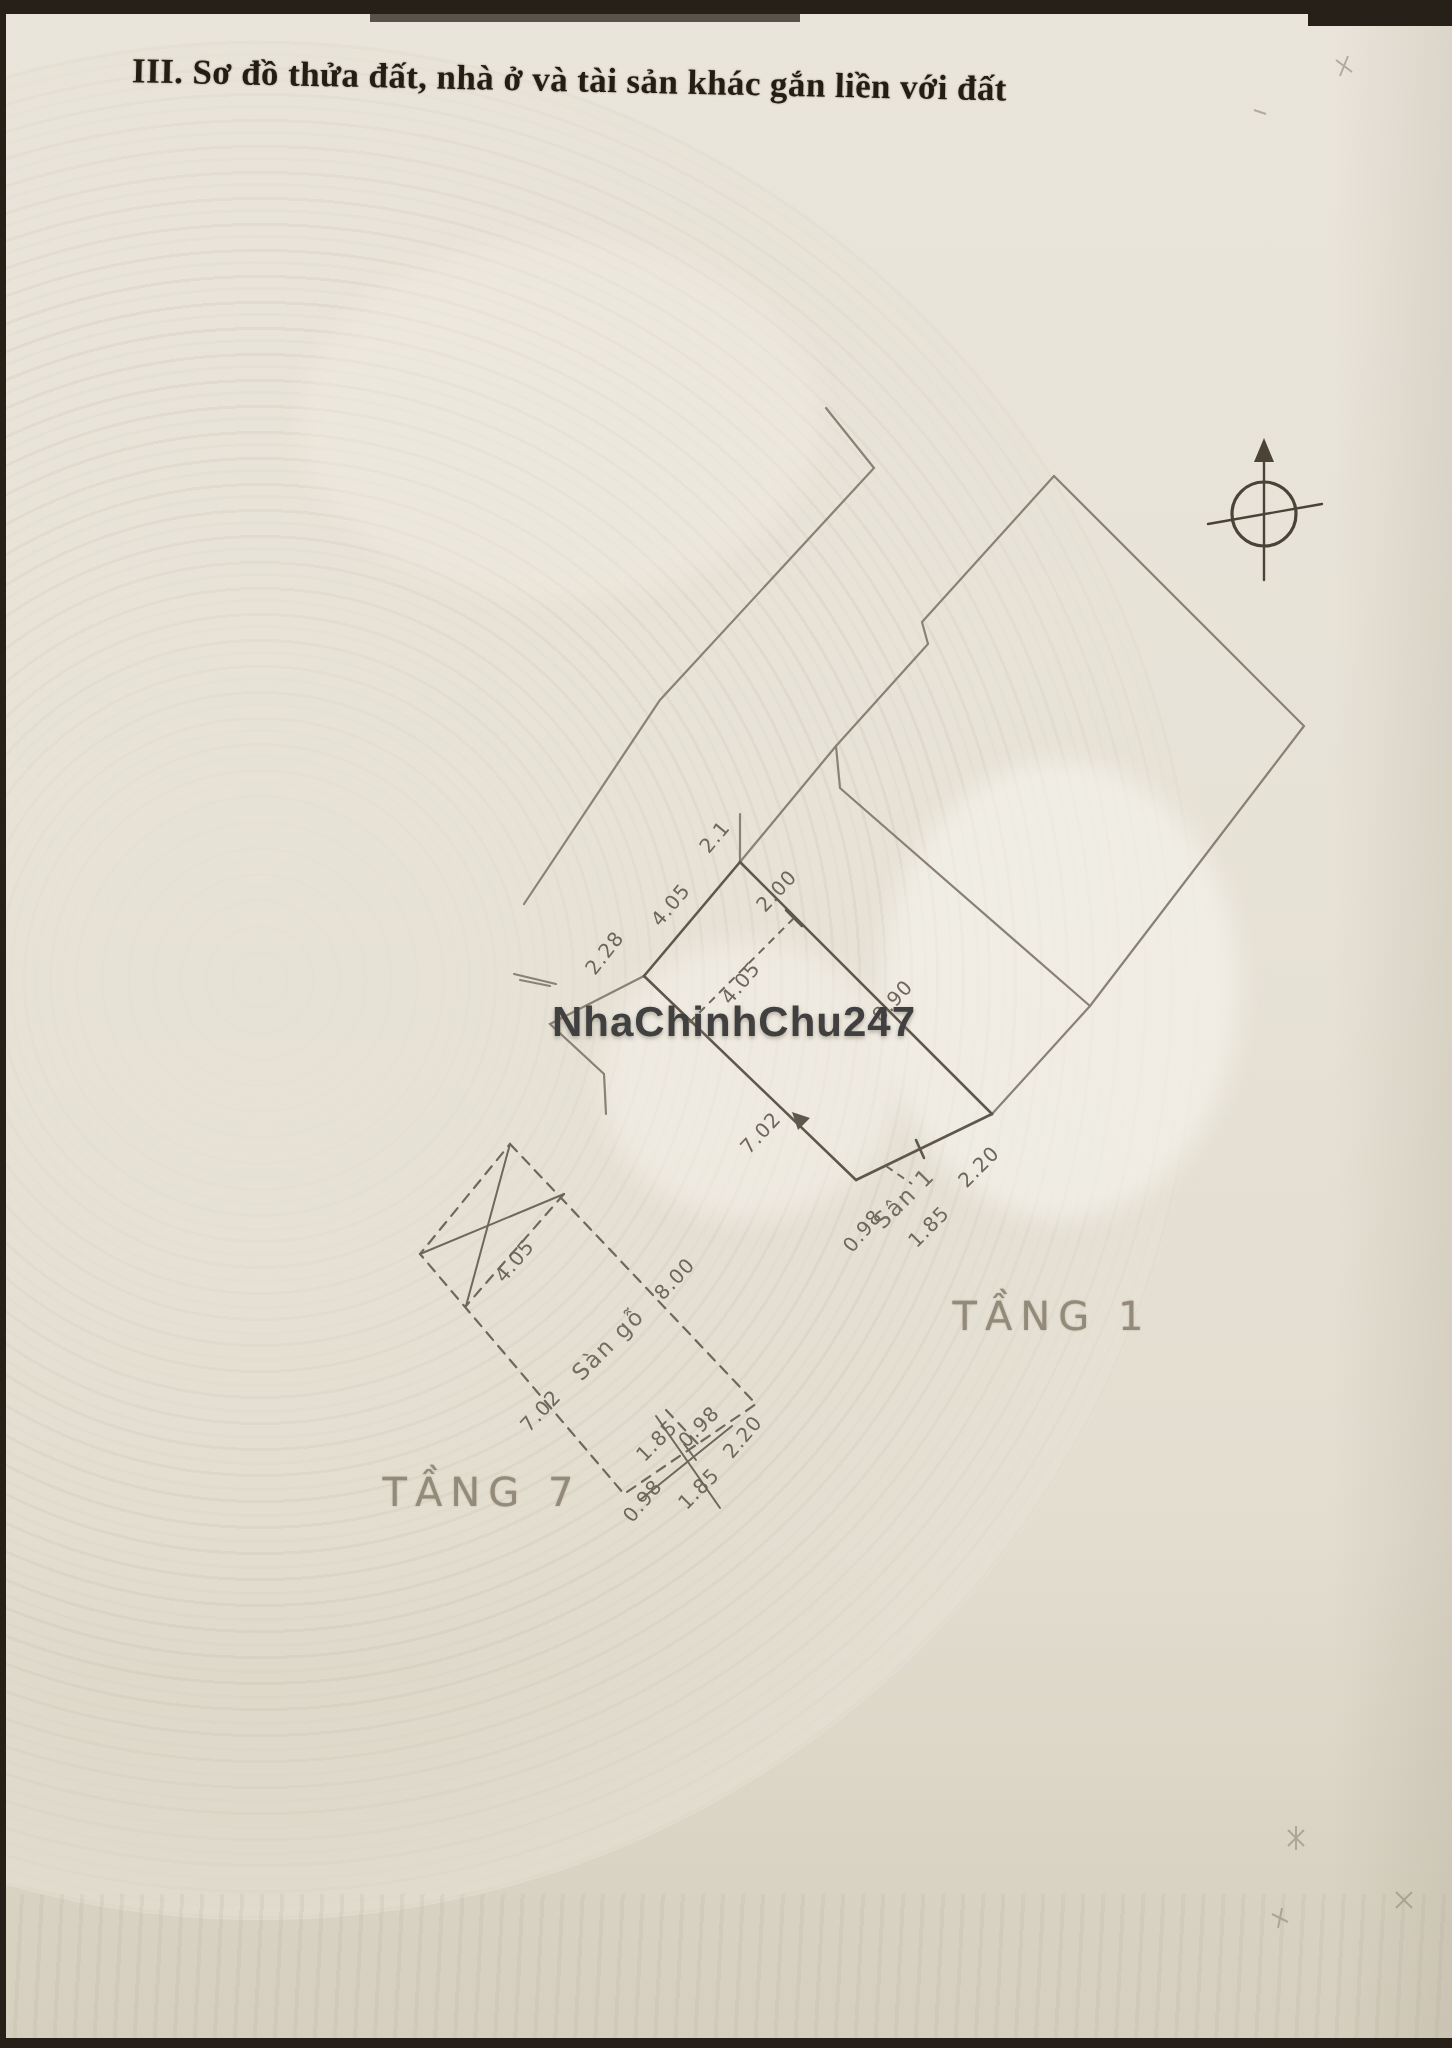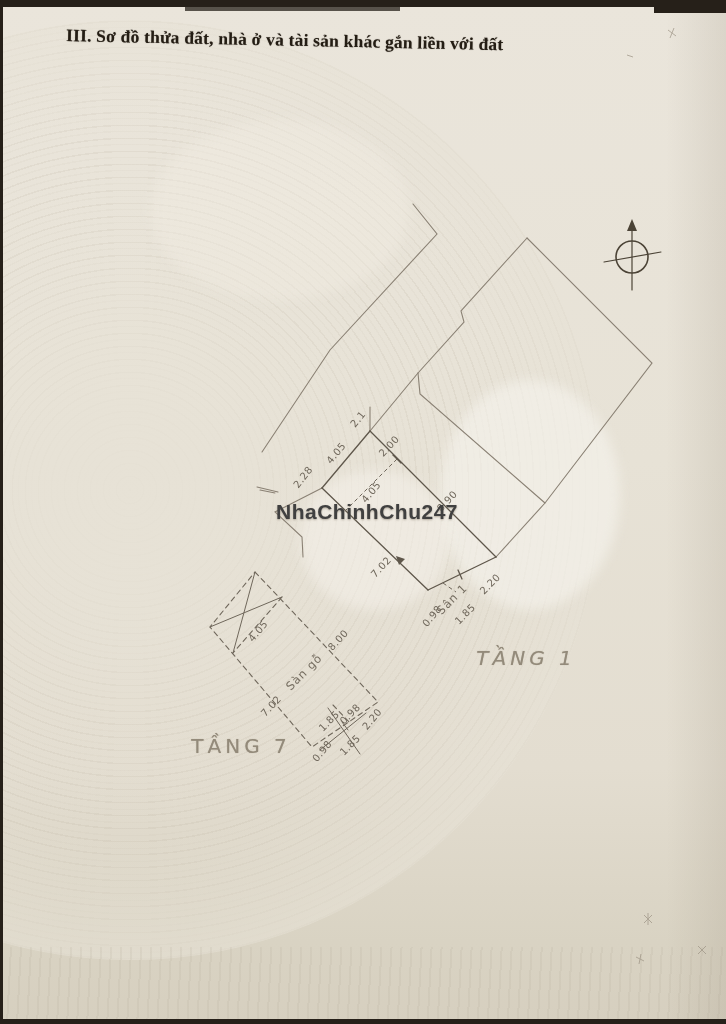--- a/index.html
+++ b/index.html
@@ -145,21 +145,21 @@
 <span class="dim" style="left:389px;top:446px;transform:translate(-50%,-50%) rotate(-47deg);">2.00</span>
 <span class="dim" style="left:336px;top:453px;transform:translate(-50%,-50%) rotate(-50deg);">4.05</span>
 <span class="dim" style="left:303px;top:477px;transform:translate(-50%,-50%) rotate(-52deg);">2.28</span>
 <span class="dim" style="left:371px;top:492px;transform:translate(-50%,-50%) rotate(-50deg);">4.05</span>
 <span class="dim" style="left:447px;top:501px;transform:translate(-50%,-50%) rotate(-47deg);">8.90</span>
 <span class="dim" style="left:381px;top:567px;transform:translate(-50%,-50%) rotate(-47deg);">7.02</span>
 <span class="dim" style="left:432px;top:616px;transform:translate(-50%,-50%) rotate(-50deg);">0.98</span>
 <span class="dim big" style="left:452px;top:599px;transform:translate(-50%,-50%) rotate(-45deg);">Sân 1</span>
 <span class="dim" style="left:465px;top:614px;transform:translate(-50%,-50%) rotate(-45deg);">1.85</span>
 <span class="dim" style="left:490px;top:584px;transform:translate(-50%,-50%) rotate(-45deg);">2.20</span>
-<span class="floor-name" style="left:526px;top:658px;font-style:italic;">TẦNG 1</span>
+<span class="floor-name" style="left:526px;top:658px;">TẦNG 1</span>
 
 <span class="dim" style="left:258px;top:631px;transform:translate(-50%,-50%) rotate(-50deg);">4.05</span>
 <span class="dim" style="left:338px;top:640px;transform:translate(-50%,-50%) rotate(-47deg);">8.00</span>
 <span class="dim big" style="left:304px;top:672px;transform:translate(-50%,-50%) rotate(-45deg);">Sàn gỗ</span>
 <span class="dim" style="left:271px;top:706px;transform:translate(-50%,-50%) rotate(-47deg);">7.02</span>
 <span class="dim" style="left:329px;top:721px;transform:translate(-50%,-50%) rotate(-45deg);">1.85</span>
 <span class="dim" style="left:350px;top:714px;transform:translate(-50%,-50%) rotate(-45deg);">0.98</span>
 <span class="dim" style="left:372px;top:719px;transform:translate(-50%,-50%) rotate(-50deg);">2.20</span>
 <span class="dim" style="left:322px;top:751px;transform:translate(-50%,-50%) rotate(-50deg);">0.98</span>
 <span class="dim" style="left:350px;top:745px;transform:translate(-50%,-50%) rotate(-45deg);">1.85</span>

